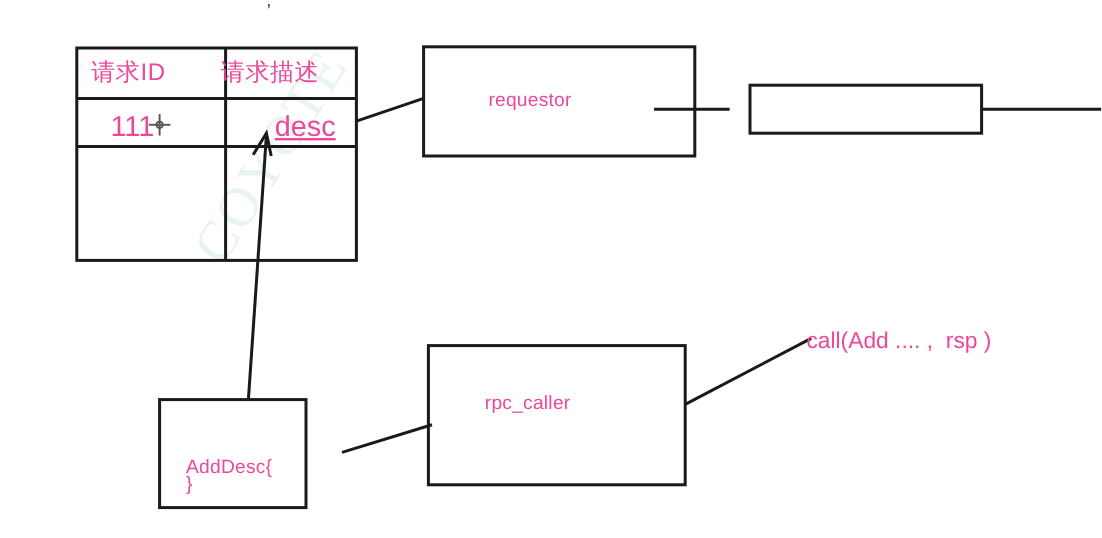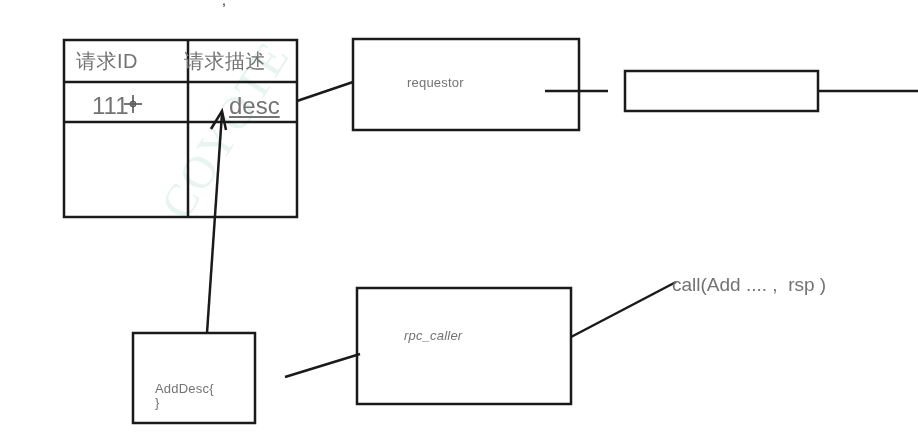--- a/index.html
+++ b/index.html
@@ -19,26 +19,26 @@
   }
   .svg-layer {
     position: absolute;
     left: 0;
     top: 0;
     width: 918px;
     height: 448px;
   }
   .lbl {
     position: absolute;
-    color: #737373;
+    color: #ec4899;
     white-space: pre;
     line-height: 1;
   }
   .box-label {
-    font-size: 13px;
+    font-size: 16px;
     letter-spacing: 0.2px;
     text-align: center;
   }
   .cjk {
     font-size: 20px;
     letter-spacing: 0.5px;
   }
   .cell-val {
     font-size: 24px;
   }
@@ -115,21 +115,21 @@
 
   <div class="lbl cjk" style="left:184px; top:51px;">请求描述</div>
 
   <div class="lbl cell-val" style="left:92px; top:94px;">111</div>
 
   <div class="lbl cell-val" style="left:229px; top:94px;text-decoration:underline;">desc</div>
 
   <div class="lbl box-label" style="left:407px; top:76px;">requestor</div>
 
 
-  <div class="lbl box-label" style="left:404px; top:329px;font-style:italic;">rpc_caller</div>
+  <div class="lbl box-label" style="left:404px; top:329px;">rpc_caller</div>
 
   <div class="lbl box-label" style="left:155px; top:382px;">AddDesc{</div>
 
   <div class="lbl box-label" style="left:155px; top:396px;">}</div>
 
   <div class="lbl edge-label" style="left:672px; top:275px;">call(Add .... ,  rsp )</div>
 
 </div>
 
 </body></html>

